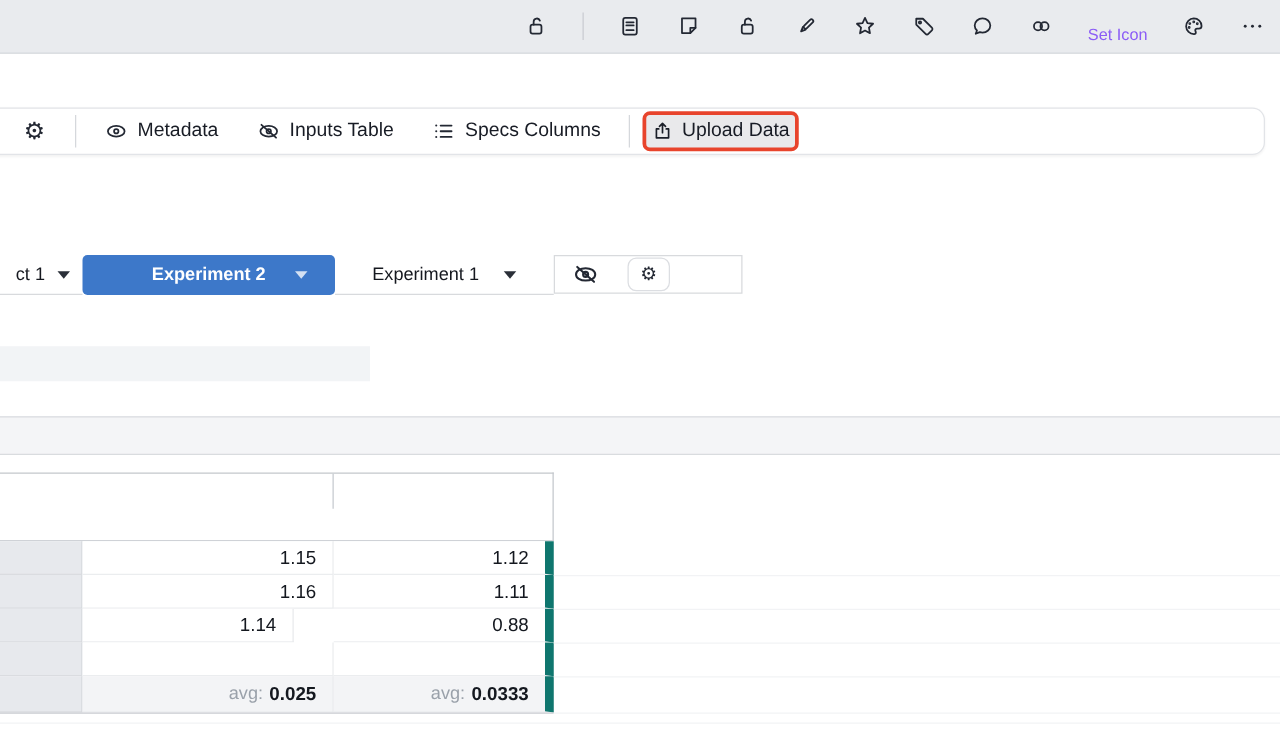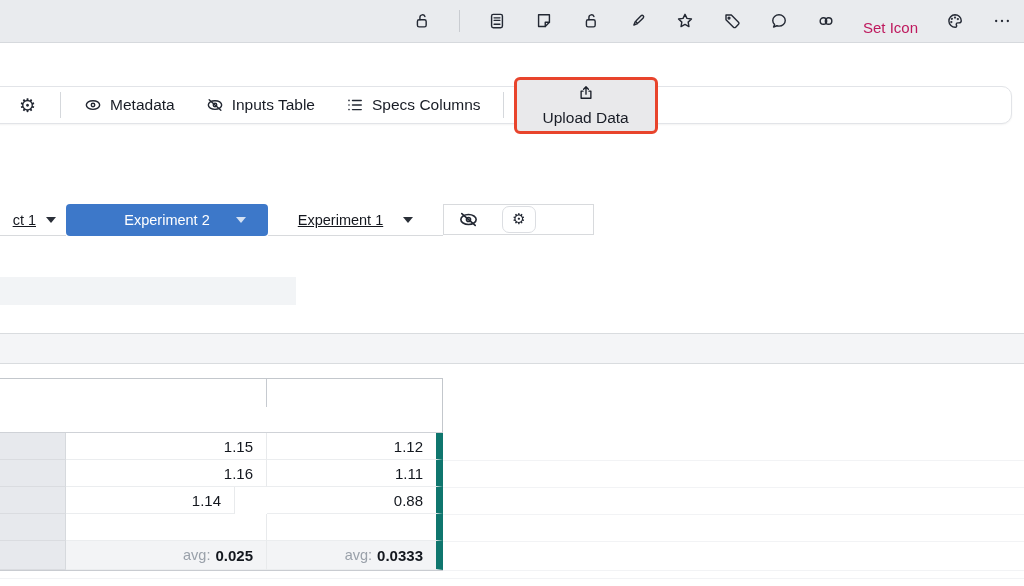--- a/index.html
+++ b/index.html
@@ -8,41 +8,41 @@
          font-family:"Liberation Sans","DejaVu Sans",sans-serif;color:#15181f;background:#fff;}
   .icon svg{display:block;}
   .ic{display:flex;align-items:center;justify-content:center;}
 
   
   .topstrip{position:absolute;left:0;top:0;width:1024px;height:43px;background:#e9ebee;
             border-bottom:1px solid #d6d9dd;display:flex;align-items:center;
             justify-content:flex-end;gap:27px;padding-right:12px;}
   .topstrip .tbtn{cursor:default;}
   .vsep-top{width:1px;height:22px;background:#c9ccd1;}
-  .seticon{font-size:15px;color:#be185d;white-space:nowrap;margin-top:12px;}
+  .seticon{font-size:13px;color:#8b5cf6;white-space:nowrap;margin-top:12px;}
 
   
   .toolcard{position:absolute;left:-40px;top:86px;width:1052px;height:38px;background:#fff;
             border:1px solid #e2e4e8;border-radius:10px;box-shadow:0 1px 2px rgba(0,0,0,.05);
             display:flex;align-items:center;padding-left:58px;}
   .vsep{width:1px;height:26px;background:#d5d8dc;}
   .toolbtn{display:flex;align-items:center;gap:7px;font-size:15.5px;color:#181c25;white-space:nowrap;}
   .gearwrap{font-family:"DejaVu Sans",sans-serif;font-size:19px;line-height:1;color:#232833;}
   .uploadbtn{display:flex;align-items:center;gap:7px;font-size:15.5px;color:#181c25;
              background:#e9e9eb;border:3px solid #e8442c;border-radius:6px;
-             padding:4px 26px;white-space:nowrap;flex-direction:column;}
+             padding:4px 4px;white-space:nowrap;}
 
   
   .tabsrow{position:absolute;left:0;top:204px;height:32px;}
   .tabseg{position:absolute;top:0;height:32px;display:flex;align-items:center;
-          border-bottom:1px solid #d8dadd;background:#fff;font-size:14.5px;font-weight:500;text-decoration:underline;}
+          border-bottom:1px solid #d8dadd;background:#fff;font-size:14.5px;font-weight:500;}
   .tab-partial{left:0;width:66px;justify-content:flex-end;gap:10px;padding-right:10px;overflow:hidden;}
   .tab-blue{left:66px;width:202px;height:32px;background:#3d78c9;border-radius:4px;border-bottom:none;
             color:#fff;justify-content:center;position:absolute;top:0;display:flex;align-items:center;
-            font-size:14.5px;font-weight:400;}
+            font-size:14.5px;font-weight:700;}
   .tab-blue .caret{position:absolute;right:22px;top:13px;}
   .tab-exp1{left:268px;width:175px;justify-content:center;gap:20px;}
   .caret{width:0;height:0;border-left:5px solid transparent;border-right:5px solid transparent;
          border-top:6px solid #2a2f38;}
   .caret.light{border-top-color:rgba(255,255,255,.78);}
   .togglegroup{position:absolute;left:443px;top:0;width:151px;height:31px;background:#fff;
                border:1px solid #d8dadd;display:flex;align-items:center;padding-left:13px;gap:22px;}
   .minibtn{width:34px;height:27px;border:1px solid #dcdee2;border-radius:7px;background:#fff;
            display:flex;align-items:center;justify-content:center;}
   .minibtn .gearwrap{font-size:15px;}

